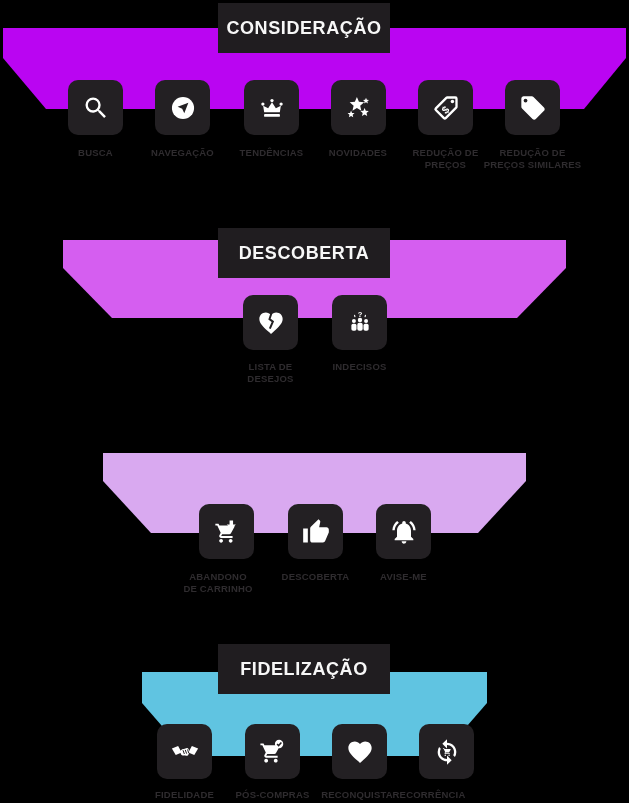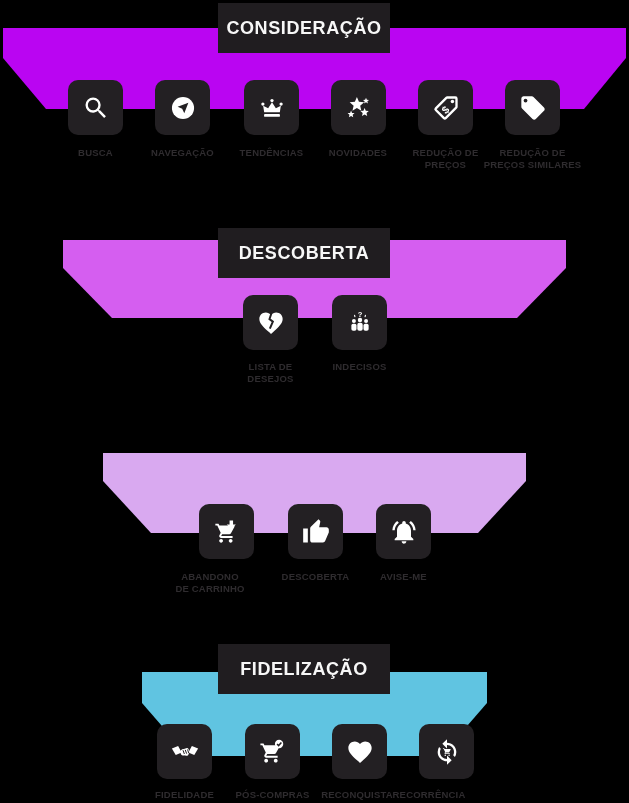--- a/index.html
+++ b/index.html
@@ -133,21 +133,21 @@
     <svg width="28" height="28" viewBox="0 0 24 24" fill="#fff">
       <path d="M1 21h4V9H1v12zm22-11c0-1.1-.9-2-2-2h-6.31l.95-4.57.03-.32c0-.41-.17-.79-.44-1.06L14.17 1 7.58 7.59C7.22 7.95 7 8.45 7 9v10c0 1.1.9 2 2 2h9c.83 0 1.54-.5 1.84-1.22l3.02-7.05c.09-.23.14-.47.14-.73v-2z"></path>
     </svg>
   </div>
   <div class="tile" style="left:376px;top:504px">
     <svg width="28" height="28" viewBox="0 0 24 24" fill="#fff">
       <path d="M7.58 4.08 6.15 2.65C3.75 4.48 2.17 7.3 2.03 10.5h2c.15-2.65 1.51-4.97 3.55-6.42zm12.39 6.42h2c-.15-3.2-1.73-6.02-4.12-7.85l-1.42 1.43c2.02 1.45 3.39 3.77 3.54 6.42zM18 11c0-3.07-1.64-5.64-4.5-6.32V4c0-.83-.67-1.5-1.5-1.5s-1.5.67-1.5 1.5v.68C7.63 5.36 6 7.92 6 11v5l-2 2v1h16v-1l-2-2v-5zm-6 11c.14 0 .27-.01.4-.04.65-.14 1.18-.58 1.44-1.18.1-.24.16-.5.16-.78h-4c.01 1.1.9 2 2 2z"></path>
     </svg>
   </div>
 
-  <div class="tile-label" style="left:150px;top:571px">ABANDONO
+  <div class="tile-label" style="left:158px;top:571px">ABANDONO
 DE CARRINHO</div>
   <div class="tile-label" style="left:255.5px;top:571px">DESCOBERTA</div>
   <div class="tile-label" style="left:343.5px;top:571px">AVISE-ME</div>
 
   <div class="tile" style="left:157px;top:724px">
     <svg width="30" height="30" viewBox="0 0 24 24" fill="#fff">
       <path d="M1.5 9.2 6.5 7.2 9.3 12.4 4.6 14.4Z"></path>
       <path d="M22.5 9.2 17.5 7.2 14.7 12.4 19.4 14.4Z"></path>
       <rect x="8.4" y="9.4" width="7" height="4.8" rx="1.6" transform="rotate(-18 12 12)"></rect>
       <rect x="8.8" y="10.2" width="6.4" height="4.4" rx="1.6" transform="rotate(14 12 12)"></rect>

